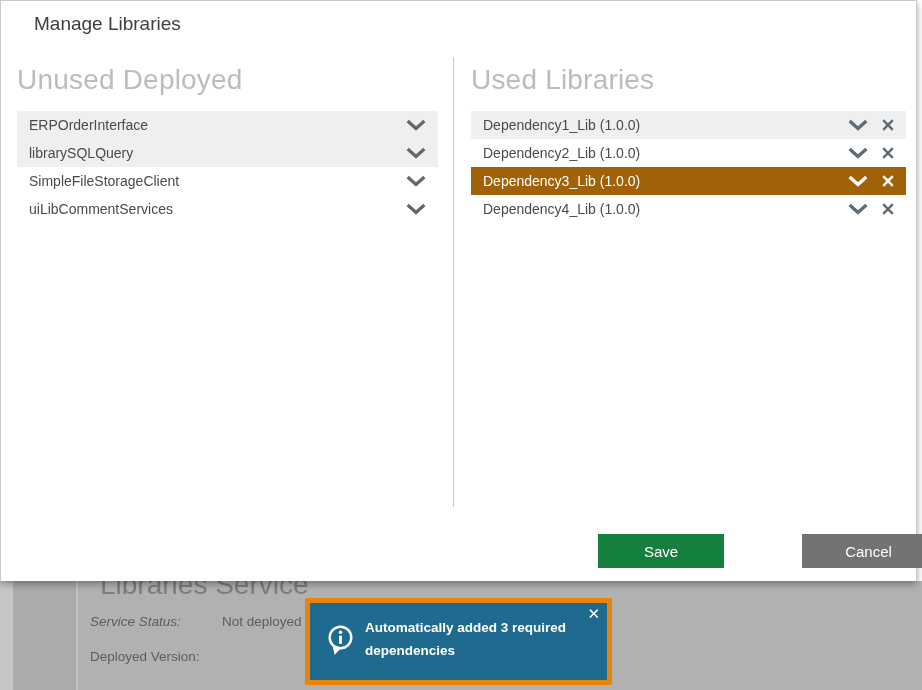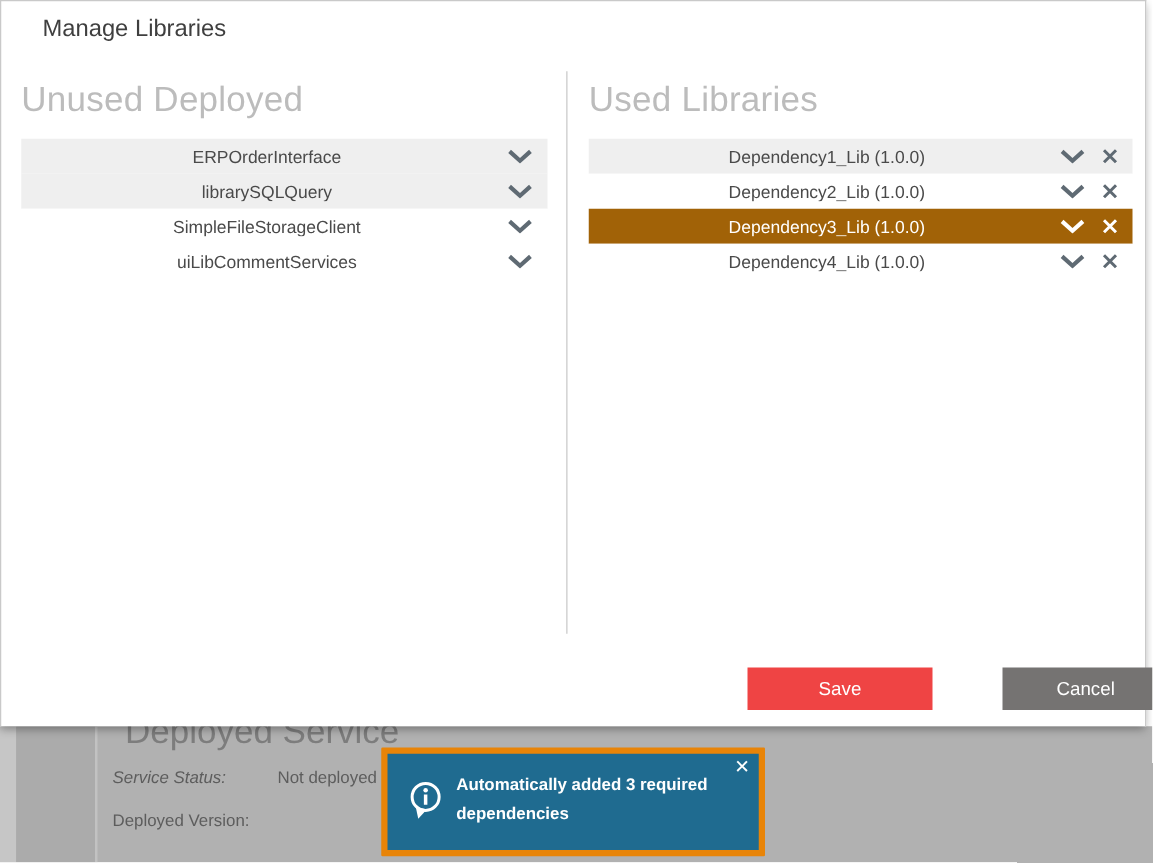--- a/index.html
+++ b/index.html
@@ -20,39 +20,39 @@
   .col-divider {
     position:absolute; left:452px; top:56px; width:1px; height:450px; background:#c9c9c9;
   }
   .lib-col { position:absolute; top:62px; }
   .lib-col.left  { left:16px;  width:421px; }
   .lib-col.right { left:470px; width:435px; }
   .col-heading {
     font-size:28px; font-weight:300; color:#bcbcbc; letter-spacing:0.2px;
     height:48px; line-height:34px;
   }
-  .lib-list { width:100%;text-align:center; }
+  .lib-list { width:100%; }
   .lib-row {
     display:flex; align-items:center; height:28px; padding:0 12px;
     font-size:14px; color:#4a4a4a; background:#ffffff; cursor:pointer;
   }
   .lib-row.alt { background:#efefef; }
   .lib-row .row-label { flex:1 1 auto; white-space:nowrap; overflow:hidden; }
   .row-icon { display:flex; align-items:center; justify-content:center; color:#5f6a73; }
   .row-icon.chevron { width:20px; height:12px; margin-left:8px; }
   .row-icon.remove  { width:12px; height:12px; margin-left:14px; }
   .row-icon svg { display:block; width:100%; height:100%; }
   .lib-row.selected { background:#a16207; color:#ffffff; }
   .lib-row.selected .row-icon { color:#ffffff; }
 
   .btn {
     position:absolute; top:533px; height:34px; border:none; cursor:pointer;
     font-family:inherit; font-size:15px; color:#ffffff; text-align:center;
   }
-  .btn-save   { left:597px; width:148px; background:#ef4444; }
+  .btn-save   { left:597px; width:126px; background:#15803d; }
   .btn-cancel { left:756px; width:133px; background:#757372;margin-left:45px; }
 
   
   .underlay {
     position:absolute; left:0; top:581px; width:922px; height:109px;
     background:#b1b1b1; overflow:hidden; z-index:1;
   }
   .underlay .strip-left  { position:absolute; left:0;  top:0; width:13px; height:109px; background:#c6c6c6; }
   .underlay .strip-nav   { position:absolute; left:13px; top:0; width:63px; height:109px; background:#ababab; }
   .underlay .nav-divider { position:absolute; left:76px; top:0; width:2px;  height:109px; background:#c2c2c2; }
@@ -83,21 +83,21 @@
 </style>
 </head>
 <body>
 
 <div class="page">
 
   <div class="underlay">
     <div class="strip-left"></div>
     <div class="strip-nav"></div>
     <div class="nav-divider"></div>
-    <div class="underlay-heading">Deployed Service</div>
+    <div class="underlay-heading">Libraries Service</div>
     <div class="underlay-field uf-label-1">Service Status:</div>
     <div class="underlay-field uf-value-1">Not deployed</div>
     <div class="underlay-field uf-label-2">Deployed Version:</div>
   </div>
 
   <div class="dialog">
     <div class="dialog-title">Manage Libraries</div>
 
     <div class="lib-col left">
       <div class="col-heading">Unused Deployed</div>

